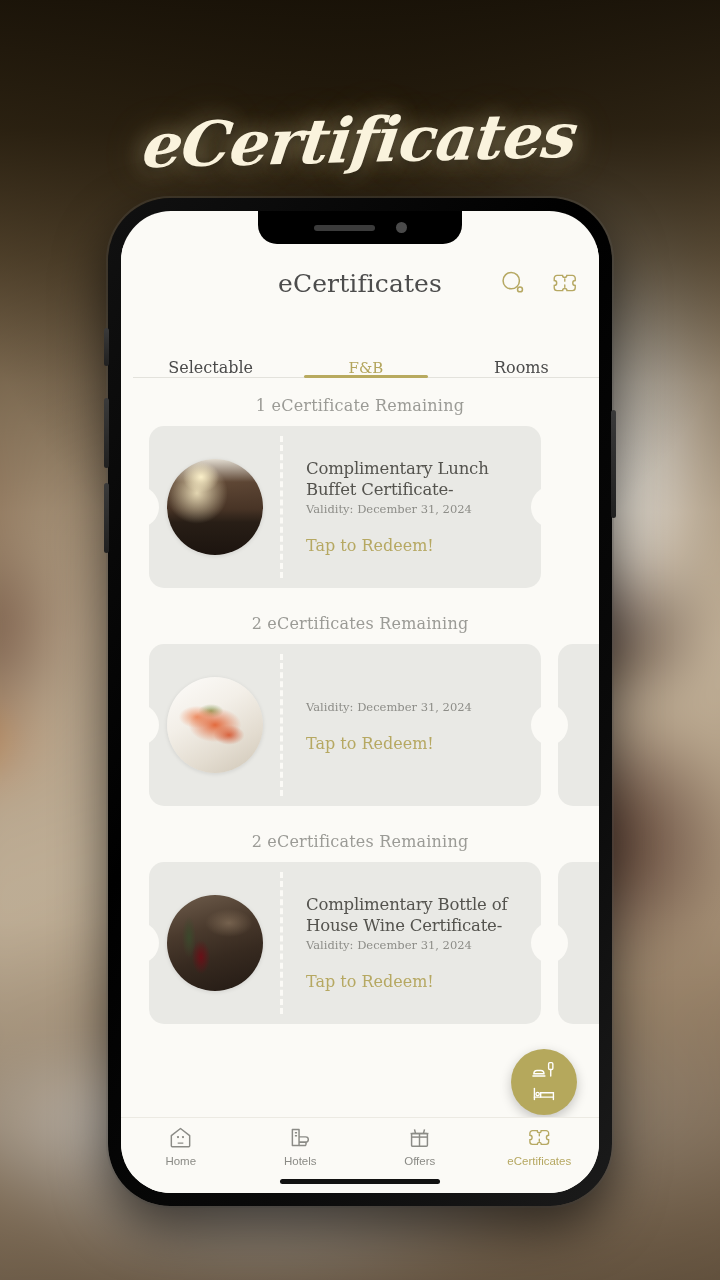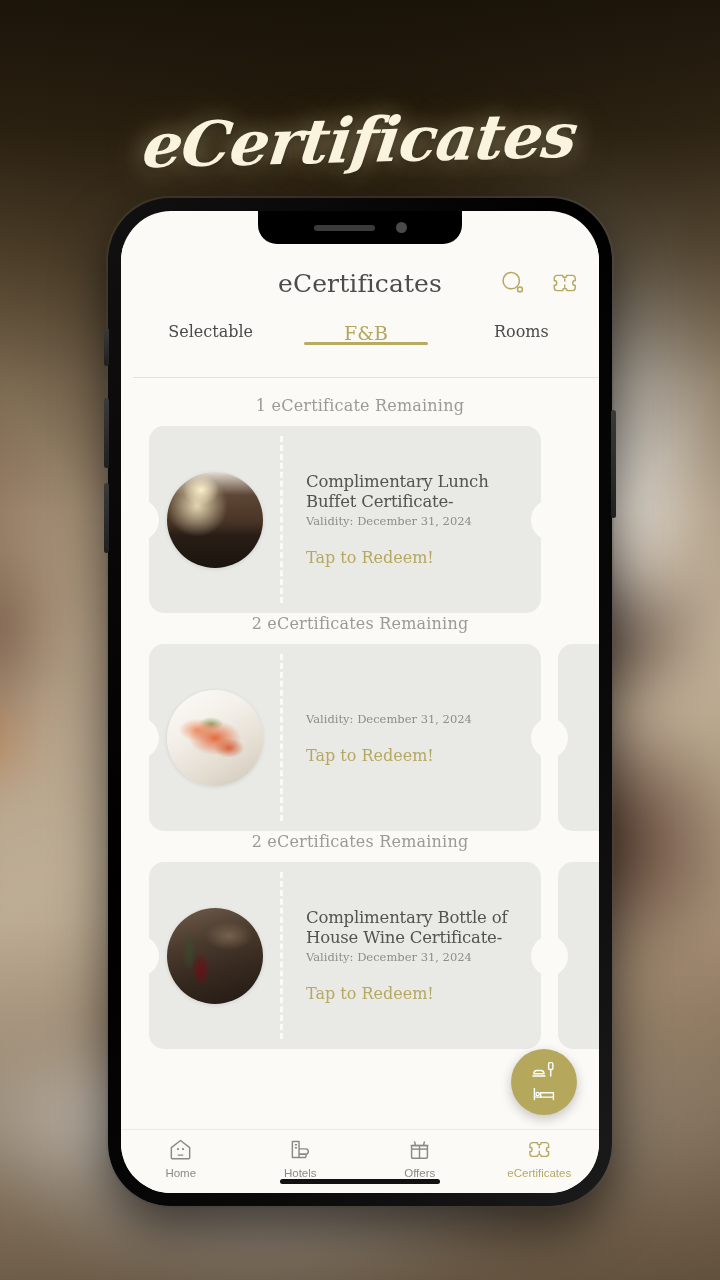--- a/index.html
+++ b/index.html
@@ -117,31 +117,31 @@
   }
   #app-bar-actions{
     position:absolute; right:20px; top:50%; transform:translateY(-50%);
     display:flex; align-items:center; gap:24px;
   }
   .bar-icon{ width:28px; height:28px; display:block; cursor:pointer; }
 
   
   #tab-strip{
     position:absolute; top:111px; left:12px; right:0; height:56px;
-    display:flex; align-items:flex-start;
+    display:flex; align-items:flex-end;
     background:#fbfaf6;
     border-bottom:1px solid #e3e2dc;
     z-index:19;
   }
   .tab{
     flex:1; display:flex; align-items:center; justify-content:center;
     font-family:"DejaVu Serif", serif;
     font-size:16px; color:#4a4a4a; cursor:pointer; position:relative;
   }
-  .tab.active{ color:#b3a55c; font-size:19px; }
+  .tab.active{ color:#b3a55c; font-size:15px; }
   .tab.active::after{
     content:""; position:absolute; left:10%; right:10%; bottom:-1px;
     height:3px; background:#b8aa5f; border-radius:2px;
   }
 
   
   #content{
     position:absolute; top:167px; left:0; right:0; bottom:64px;
     background:#fbfaf6;
     overflow:hidden;
@@ -152,21 +152,21 @@
     text-align:center;
     font-family:"DejaVu Serif", serif;
     font-size:16px; color:#9b9b96; letter-spacing:0.2px;
     margin-bottom:11px;
   }
   .carousel{ position:relative; height:162px; }
 
   
   .ticket{
     position:absolute; top:0;
-    height:187px;
+    height:162px;
     background:#e9e9e5;
     border-radius:15px;
     overflow:visible;
   }
   .ticket.main{ left:28px; width:392px; }
   .ticket.peek{ left:437px; width:120px; background:#e9e9e5; }
   .notch-cut{
     position:absolute; top:50%; transform:translateY(-50%);
     width:21px; height:42px; background:#fbfaf6;
   }
@@ -231,21 +231,21 @@
     width:66px; height:66px; border-radius:50%;
     background:#b5a85c;
     box-shadow:0 4px 12px rgba(0,0,0,0.22);
     display:flex; flex-direction:column; align-items:center; justify-content:center; gap:4px;
     z-index:25; cursor:pointer;
   }
   .fab-ic{ width:24px; height:20px; display:block; }
 
   
   #bottom-nav{
-    position:absolute; left:0; right:0; bottom:0; height:64px;
+    position:absolute; left:0; right:0; bottom:0; height:76px;
     background:#fbfaf6;
     border-top:1px solid #eceae3;
     display:flex; align-items:flex-start; padding-top:7px;
     z-index:30;
     text-align:right;
   }
   .nav-item{
     flex:1; display:flex; flex-direction:column; align-items:center; gap:5px; cursor:pointer;
   }
   .nav-ic{ width:25px; height:25px; display:block; }

